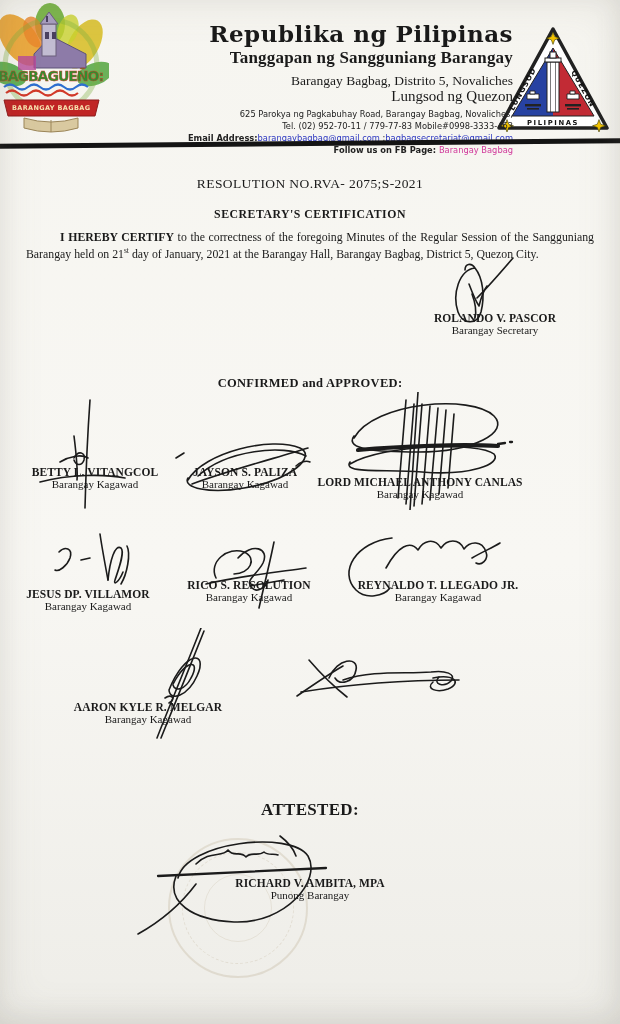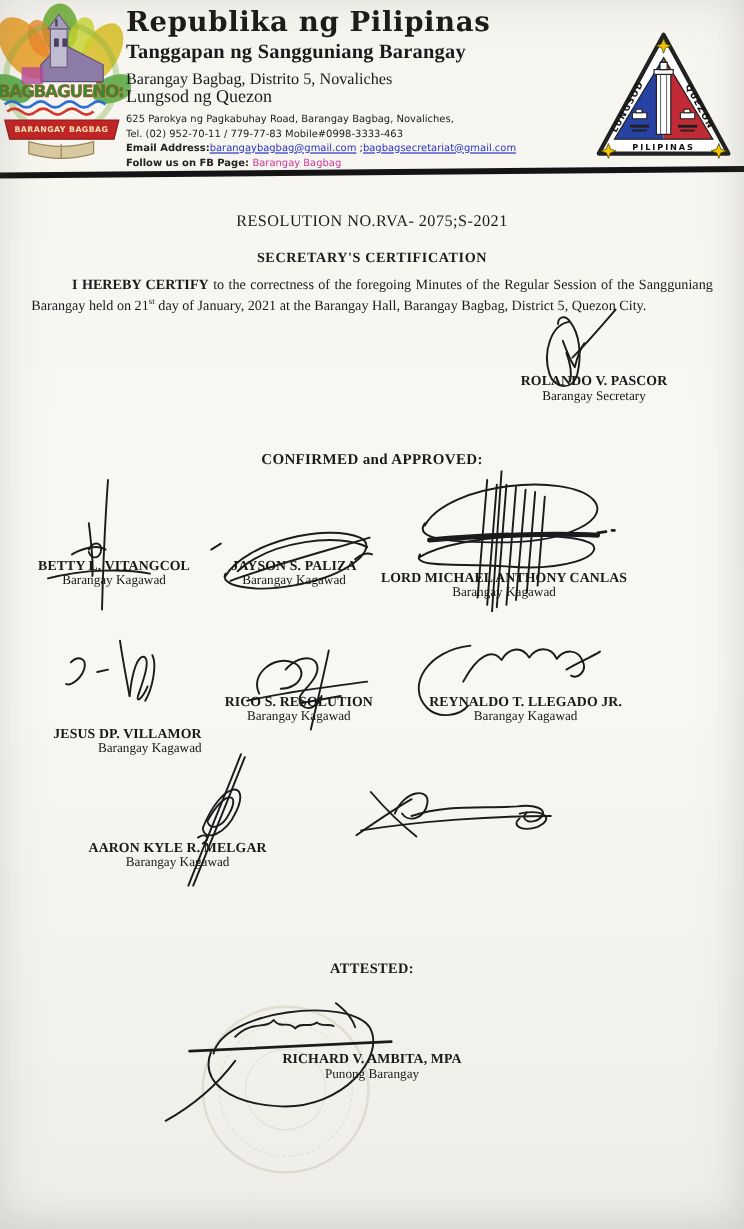--- a/index.html
+++ b/index.html
@@ -6,38 +6,38 @@
   .page{
     position:relative;width:620px;height:1024px;margin:0 auto;
     background:linear-gradient(180deg,#f6f5f0 0%,#f8f7f3 55%,#eeede8 100%);
     font-family:"Liberation Serif", serif;color:#1a1a1a;overflow:hidden;
   }
   .page::before{
     content:'';position:absolute;inset:0;pointer-events:none;z-index:60;
     box-shadow:inset 0 0 45px rgba(120,115,100,0.14), inset -3px -8px 22px rgba(110,105,95,0.10);
   }
   
-  .header-text{position:absolute;left:105px;top:6px;width:408px;text-align:left;line-height:1.12;}
+  .header-text{position:absolute;left:105px;top:21px;width:408px;text-align:right;line-height:1.12;}
   .republika{font-family:"DejaVu Serif",serif;font-weight:bold;font-size:23px;letter-spacing:0.5px;}
   .office{font-size:17px;font-weight:bold;margin-top:1px;letter-spacing:0.2px;}
   .brgy-line{font-size:13.5px;margin-top:6px;}
   .lungsod{font-size:15px;margin-top:0px;}
   .addr{font-family:"DejaVu Sans",sans-serif;font-size:8.3px;line-height:1.45;margin-top:3px;color:#222;}
   .addr .lbl{font-weight:bold;}
   .email-link{color:#2a35c0;text-decoration:underline;}
   .fb-name{color:#d0389a;}
   .divider{position:absolute;top:141px;left:-4px;width:630px;height:5px;background:#141414;transform:rotate(-0.5deg);border-radius:2px;}
   
   .res-no{position:absolute;top:176px;left:0;width:620px;text-align:center;font-weight:normal;font-size:13.5px;letter-spacing:0.4px;}
   .cert-title{position:absolute;top:207px;left:0;width:620px;text-align:center;font-weight:bold;font-size:11.8px;letter-spacing:0.5px;}
   .paragraph{position:absolute;top:229px;left:26px;width:568px;font-size:11.8px;line-height:1.42;text-align:justify;text-indent:34px;}
   .paragraph .lead{font-weight:bold;}
   sup{font-size:7.5px;}
   .confirmed{position:absolute;top:376px;left:0;width:620px;text-align:center;font-weight:bold;font-size:12.5px;letter-spacing:0.3px;}
-  .attested{position:absolute;top:800px;left:0;width:620px;text-align:center;font-weight:bold;font-size:12px;letter-spacing:0.3px;}
+  .attested{position:absolute;top:800px;left:0;width:620px;text-align:center;font-weight:bold;font-size:17px;letter-spacing:0.3px;}
   
   .sig-block{position:absolute;text-align:center;z-index:5;}
   .sig-block .name{font-weight:bold;font-size:11.5px;white-space:nowrap;letter-spacing:0.1px;}
   .sig-block .role{font-size:11px;margin-top:0px;}
   .sig{position:absolute;z-index:4;}
   .sig svg{display:block;}
   .sig path{fill:none;stroke:#1b1b1b;stroke-width:1.6;stroke-linecap:round;stroke-linejoin:round;}
   .sig path.heavy{stroke-width:4.2;}
   .sig path.med{stroke-width:2.3;}
   
@@ -207,21 +207,21 @@
       <path d="M50,50 L84,44"></path>
     </svg>
   </div>
   <div class="sig" style="left:330px;top:526px;">
     <svg width="175" height="80" viewBox="0 0 175 80">
       <path d="M62,12 C26,16 8,46 26,64 C36,74 54,70 60,62"></path>
       <path d="M56,42 C68,20 80,14 88,24 C93,15 104,11 111,22 C117,13 129,12 134,23 C140,15 152,14 156,26 C159,34 151,40 146,37"></path>
       <path d="M142,32 C152,26 162,22 170,17"></path>
     </svg>
   </div>
-  <div class="sig-block" style="left:8px;top:606px;width:160px;text-align:right;">
+  <div class="sig-block" style="left:8px;top:588px;width:160px;">
     <div class="name">JESUS DP. VILLAMOR</div>
     <div class="role">Barangay Kagawad</div>
   </div>
   <div class="sig-block" style="left:169px;top:579px;width:160px;">
     <div class="name">RICO S. RESOLUTION</div>
     <div class="role">Barangay Kagawad</div>
   </div>
   <div class="sig-block" style="left:338px;top:579px;width:200px;">
     <div class="name">REYNALDO T. LLEGADO JR.</div>
     <div class="role">Barangay Kagawad</div>

